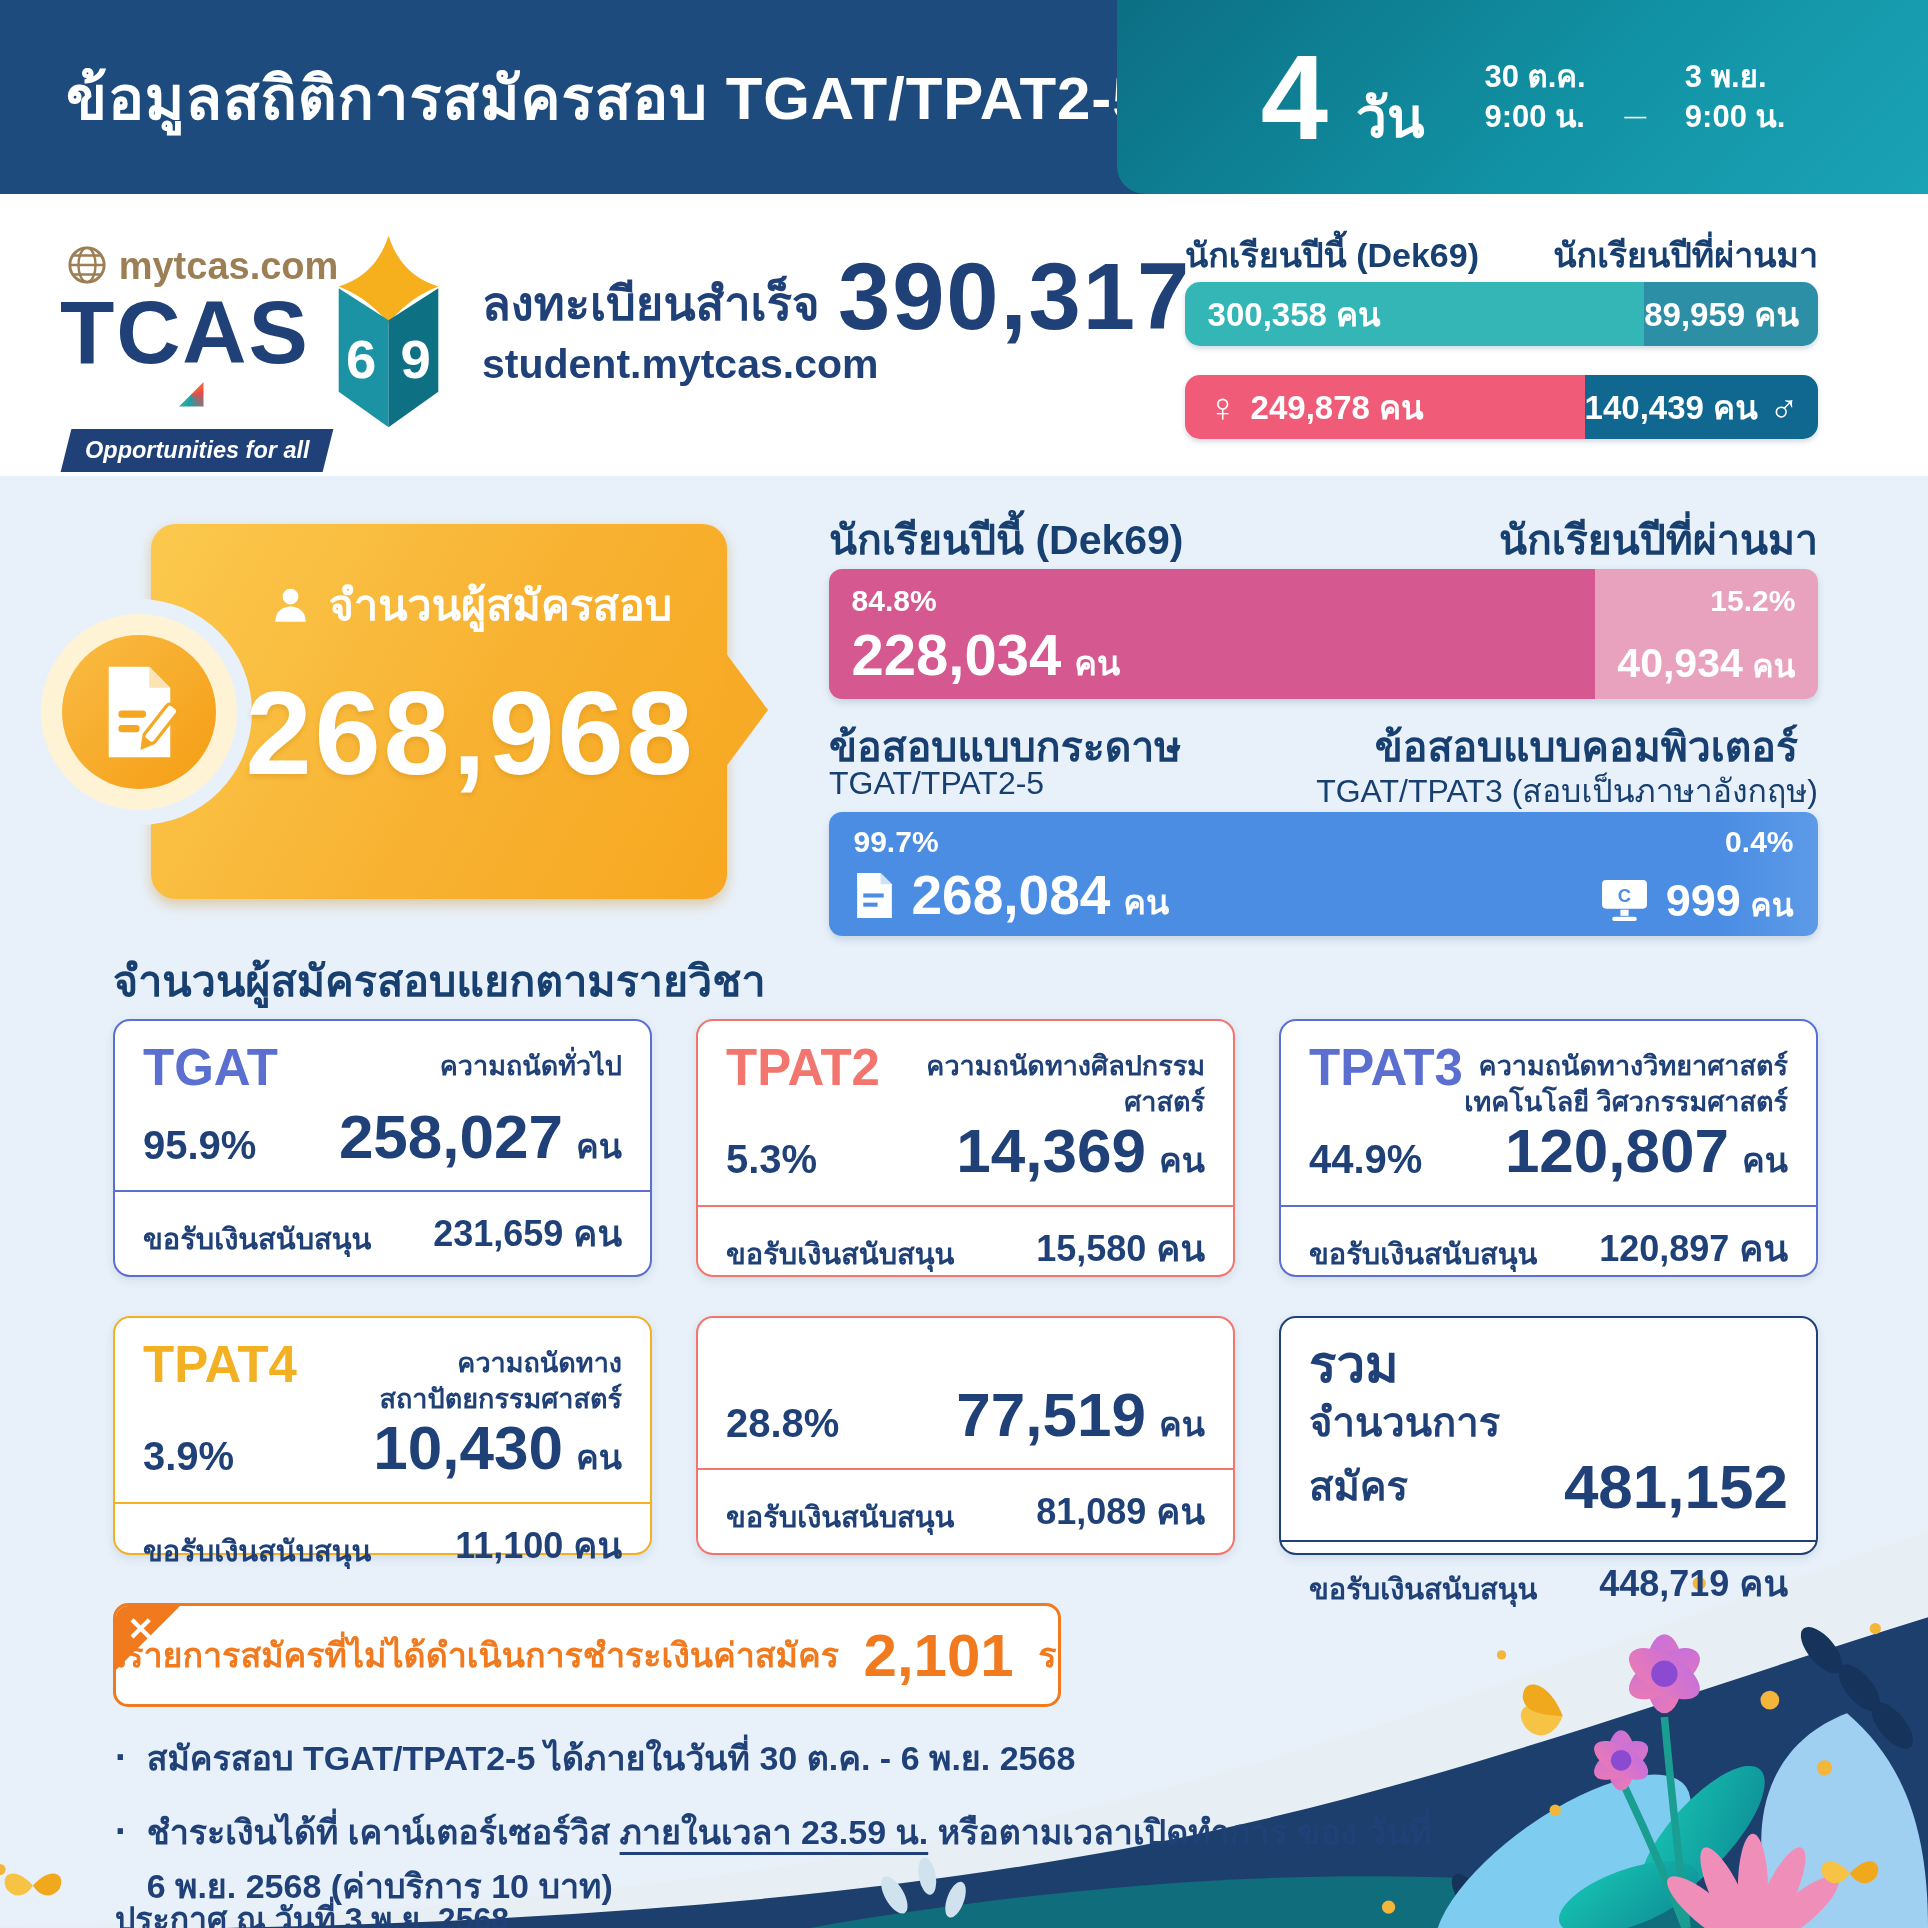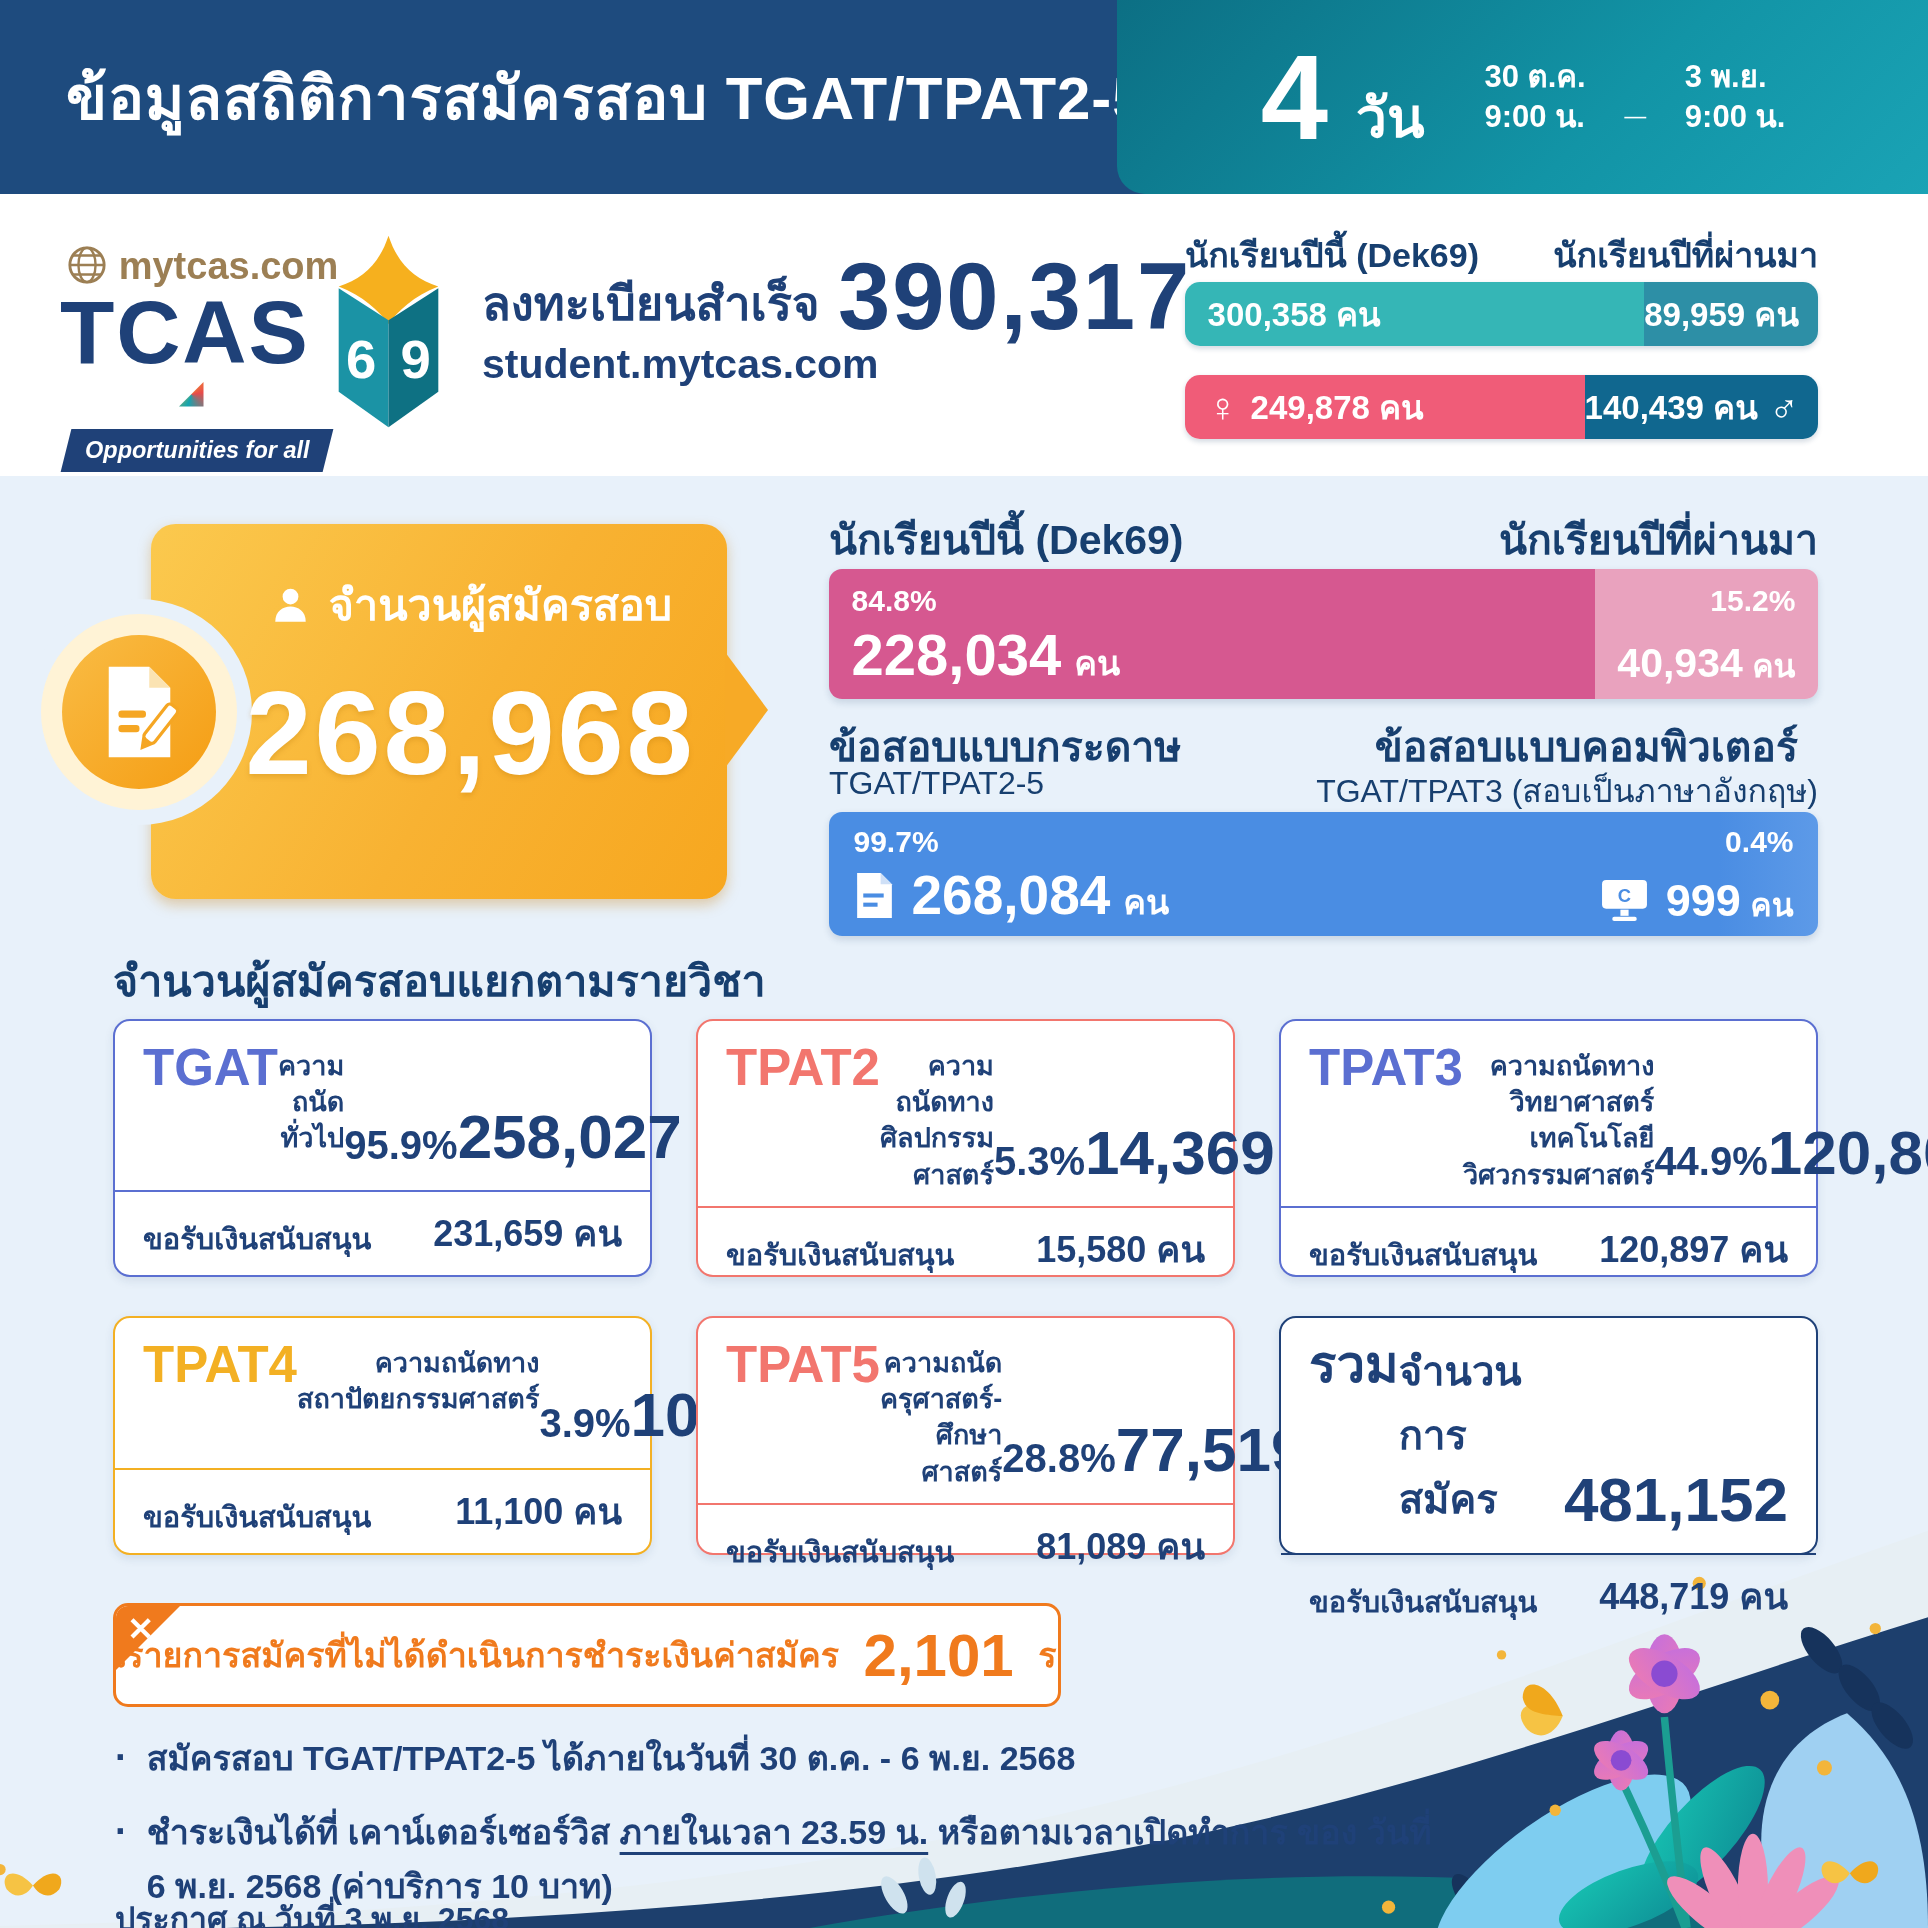--- a/index.html
+++ b/index.html
@@ -81,21 +81,21 @@
   .app-content{left:235px;top:571px;width:471px;display:flex;flex-direction:column;align-items:center;color:#fff;}
   .app-title-row{display:flex;align-items:center;gap:17px;}
   .app-title{font-size:43px;font-weight:800;}
   .app-total{font-size:119px;font-weight:800;letter-spacing:2.8px;margin-top:24.5px;text-shadow:0 2.8px 5.6px rgba(180,110,0,.25);}
   
   .section-title{left:113px;top:947px;font-size:43px;font-weight:800;color:#173f6f;}
   .scard{width:539px;background:#fff;border:2.8px solid #5b6fd1;border-radius:17px;box-shadow:0 3.8px 9.4px rgba(30,60,100,.10);display:flex;flex-direction:column;box-sizing:border-box;}
   .row1{top:1019px;height:258px;}
   .row2{top:1316px;height:239px;}
   .col1{left:113px;}  .col2{left:696px;}  .col3{left:1279px;}
-  .sc-top{flex:1;display:flex;flex-direction:row;padding:21px 28px 13px 28px;}
+  .sc-top{flex:1;display:flex;flex-direction:column;padding:21px 28px 13px 28px;}
   .sc-head{display:flex;justify-content:space-between;align-items:flex-start;}
   .sc-code{font-size:51px;font-weight:800;line-height:1;}
   .sc-name{font-size:27px;font-weight:700;color:#1f4178;text-align:right;line-height:1.35;max-width:339px;margin-top:5.6px;white-space:pre-line;}
   .sc-mid{display:flex;justify-content:space-between;align-items:flex-end;margin-top:auto;padding-bottom:9.4px;}
   .sc-pct{font-size:40px;font-weight:800;color:#1f4178;}
   .sc-val{font-size:62px;font-weight:800;color:#1f4178;line-height:1;}
   .sc-val .unit{font-size:34px;font-weight:700;margin-left:13px;}
   .sc-bottom{border-top:2.8px solid #5b6fd1;display:flex;justify-content:space-between;align-items:flex-end;padding:13px 28px;gap:16px;}
   .sc-blabel{font-size:29px;font-weight:700;color:#1f4178;}
   .sc-bval{font-size:36px;font-weight:800;color:#1f4178;}
@@ -326,24 +326,20 @@
     </div>
   </div>
   <div class="sc-bottom" style="border-top-color: rgb(243, 176, 35);">
     <span class="sc-blabel">ขอรับเงินสนับสนุน</span>
     <span class="sc-bval">11,100 คน</span>
   </div>
 </div>
 
 <div class="abs scard row2 col2 z2" style="border-color: rgb(242, 118, 110);">
   <div class="sc-top">
-    <div class="sc-head">
-      <span class="sc-code" style="color: rgb(242, 118, 110);">TPAT5</span>
-      <span class="sc-name">ความถนัดครุศาสตร์-ศึกษาศาสตร์</span>
-    </div>
     <div class="sc-mid">
       <span class="sc-pct">28.8%</span>
       <span class="sc-val"><span>77,519</span><span class="unit">คน</span></span>
     </div>
   </div>
   <div class="sc-bottom" style="border-top-color: rgb(242, 118, 110);">
     <span class="sc-blabel">ขอรับเงินสนับสนุน</span>
     <span class="sc-bval">81,089 คน</span>
   </div>
 </div>

